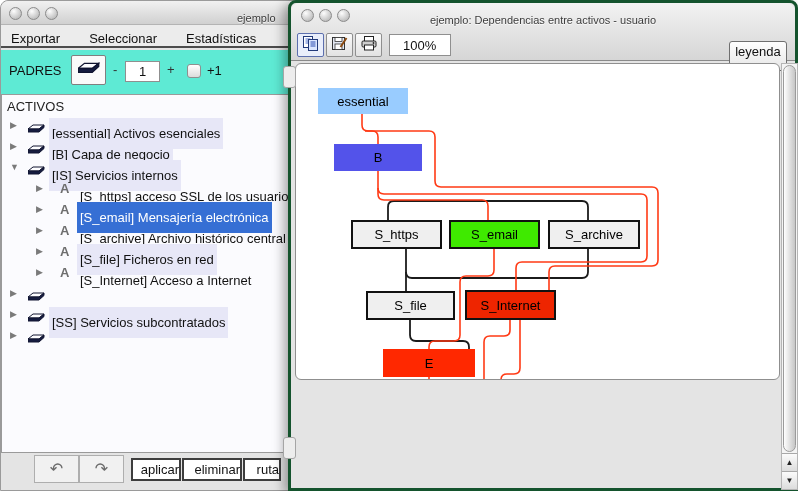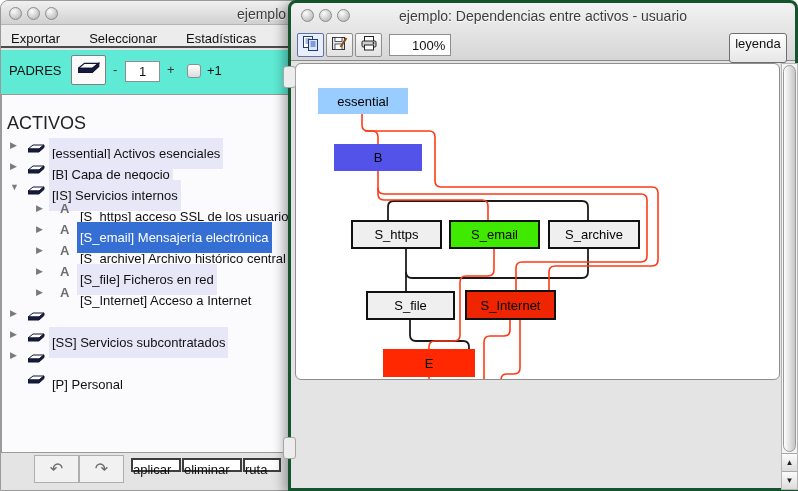--- a/index.html
+++ b/index.html
@@ -7,60 +7,60 @@
   .win{position:absolute;top:0;background:#E4E4E4}
   .back-win{left:0;width:578px;height:491px;border:1px solid #9a9a9a;border-radius:8px 8px 0 0}
   .front-win{left:288px;width:510px;height:491px;border:3px solid #14532d;border-radius:8px 8px 0 0;
              box-shadow:-4px 3px 12px rgba(0,0,0,.35);z-index:10}
   .titlebar{position:absolute;left:0;top:0;right:0;height:24px;
             background:linear-gradient(#F1F1F1,#D0D0D0);border-bottom:1px solid #b4b4b4;border-radius:8px 8px 0 0}
   .front-head{position:absolute;left:0;top:0;right:0;height:58px;
             background:linear-gradient(#F2F2F2,#D6D6D6);border-bottom:1px solid #8a8a8a;border-radius:8px 8px 0 0}
   .light{position:absolute;top:6px;width:13px;height:13px;border-radius:50%;border:1px solid #8b8b8b;
          background:radial-gradient(circle at 35% 30%,#fdfdfd,#bdbdbd 78%)}
-  .title{position:absolute;top:5px;font-size:14px;color:#3c3c3c;white-space:nowrap;
+  .title{position:absolute;top:11px;font-size:11px;color:#3c3c3c;white-space:nowrap;
          text-shadow:0 1px 0 rgba(255,255,255,.8)}
   
   .menubar{position:absolute;left:0;top:24px;width:289px;height:23px;background:#ECECEC;
            border-bottom:2px solid #4c4c4c;display:flex;align-items:flex-end;padding-left:10px;gap:29px}
   .menu-item{font-size:13px;color:#111;white-space:nowrap}
   .padres-row{position:absolute;left:0;top:49px;width:289px;height:44px;background:#5eead4}
   .padres-label{position:absolute;left:8px;top:13px;font-size:13px;color:#111}
   .padres-btn{position:absolute;left:70px;top:5px;width:35px;height:30px;background:#fafafa;
               border:1px solid #7f7f7f;border-radius:2px;display:flex;align-items:center;justify-content:center}
   .mini-sign{position:absolute;top:12px;font-size:13px;color:#333}
   .num-field{position:absolute;left:124px;top:11px;width:35px;height:21px;background:#fff;border:1px solid #8f8f8f;
              font-size:13px;text-align:center;line-height:19px;color:#111}
   .chk{position:absolute;left:186px;top:14px;width:14px;height:14px;border:1px solid #8f8f8f;border-radius:3px;
        background:linear-gradient(#ffffff,#dcdcdc)}
   .chk-label{position:absolute;left:206px;top:13px;font-size:13px;color:#111}
   .tree-panel{position:absolute;left:0;top:93px;width:288px;height:359px;background:#FBFBFE;
               border:1px solid #9a9a9a;overflow:hidden}
-  .tree-hdr{font-size:18px;color:#222;padding:18px 0 2px 5px}
+  .tree-hdr{font-size:13px;color:#222;padding:4px 0 2px 5px}
   .tree-row{position:relative;height:21px}
   .arrow{position:absolute;top:5px;font-size:9px;color:#7a7a7a;line-height:1}
   .lvl1 .arrow{left:8px}.lvl2 .arrow{left:34px}
   .ticon{position:absolute;top:4px}
   .lvl1 .ticon{left:26px}.lvl2 .ticon{left:58px}
   .a-icon{font-weight:700;color:#6e6e6e;font-size:13px;top:2px}
   .tlabel{position:absolute;top:2px;font-size:13px;color:#111;white-space:nowrap;padding:8px 3px}
   .lvl1 .tlabel{left:47px}.lvl2 .tlabel{left:75px}
   .tlabel.hl{background:var(--row_highlight)}
   .tlabel.sel{background:var(--selection);color:#fff}
   .nav-btn{position:absolute;top:454px;width:45px;height:28px;background:#f1f1f1;border:1px solid #aeaeae;
            color:#6b6b6b;font-size:16px;text-align:center;line-height:26px}
-  .act-btn{position:absolute;top:457px;height:14px;background:#fff;border:2px solid #3d3d3d;
-           font-size:13px;text-align:left;line-height:19px;color:#111}
+  .act-btn{position:absolute;top:457px;height:23px;background:#fff;border:2px solid #3d3d3d;
+           font-size:13px;text-align:right;line-height:19px;color:#111}
   
   .toolbar-btn{position:absolute;top:30px;width:27px;height:24px;border:1px solid #8f8f8f;border-radius:2px;
                background:linear-gradient(#fafafa,#e2e2e2);display:flex;align-items:center;justify-content:center}
   .toolbar-btn.active{border-color:#5c6fae;background:#e9eefb}
   .zoom-field{position:absolute;left:98px;top:31px;width:62px;height:22px;background:#fff;border:1px solid #8f8f8f;
-              font-size:13px;color:#111;padding:3px 0 0 22px}
-  .legend-btn{position:absolute;right:8px;top:30px;width:58px;height:30px;border:1px solid #6f6f6f;border-radius:3px;
+              font-size:13px;color:#111;padding:3px 0 0 13px}
+  .legend-btn{position:absolute;right:8px;top:38px;width:58px;height:30px;border:1px solid #6f6f6f;border-radius:3px;
               background:linear-gradient(#fefefe,#e6e6e6);font-size:13px;color:#111;text-align:center;line-height:20px}
   .diagram-panel{position:absolute;left:4px;top:60px;width:485px;height:317px;background:#fff;
                  border:1px solid #8f8f8f;border-radius:6px;overflow:hidden}
   .vscroll{position:absolute;left:490px;top:60px;width:17px;height:427px;background:#f4f4f4;border:1px solid #b5b5b5}
   .vthumb{position:absolute;left:1px;top:1px;width:13px;height:387px;border:1px solid #9b9b9b;border-radius:7px;
           background:linear-gradient(90deg,#fefefe,#c6c6c6)}
   .sb-btn{position:absolute;left:0;width:15px;height:18px;border-top:1px solid #a8a8a8;
           background:linear-gradient(#fbfbfb,#dcdcdc);text-align:center;font-size:8px;color:#222;line-height:18px}
   .splitter-handle{position:absolute;left:283px;width:13px;height:22px;background:#ededed;border:1px solid #a5a5a5;
                    border-radius:3px;z-index:20}
@@ -169,27 +169,20 @@
             </svg></span>
           <span class="tlabel hl">[SS] Servicios subcontratados</span>
         </div>
         <div class="tree-row lvl1">
           <span class="arrow">▶</span>
           <span class="ticon"><svg width="17" height="10" viewBox="0 0 17 10">
               <polygon points="5,1 16,1 11,5 0,5" fill="#fdfdff" stroke="#101430" stroke-width="1"></polygon>
               <polygon points="0,5 11,5 16,1 16,3.5 11,8 0,8" fill="#161c40" stroke="#101430" stroke-width="1"></polygon>
             </svg></span>
         </div>
-        <div class="tree-row lvl1">
-          <span class="ticon"><svg width="17" height="10" viewBox="0 0 17 10">
-              <polygon points="5,1 16,1 11,5 0,5" fill="#fdfdff" stroke="#101430" stroke-width="1"></polygon>
-              <polygon points="0,5 11,5 16,1 16,3.5 11,8 0,8" fill="#161c40" stroke="#101430" stroke-width="1"></polygon>
-            </svg></span>
-          <span class="tlabel">[P] Personal</span>
-        </div>
       </div>
   </div>
 
   <button class="nav-btn" style="left:33px">↶</button>
   <button class="nav-btn" style="left:78px">↷</button>
   <button class="act-btn" style="left:130px;width:50px">aplicar</button>
   <button class="act-btn" style="left:181px;width:60px">eliminar</button>
   <button class="act-btn" style="left:242px;width:38px">ruta</button>
 </div>
 

